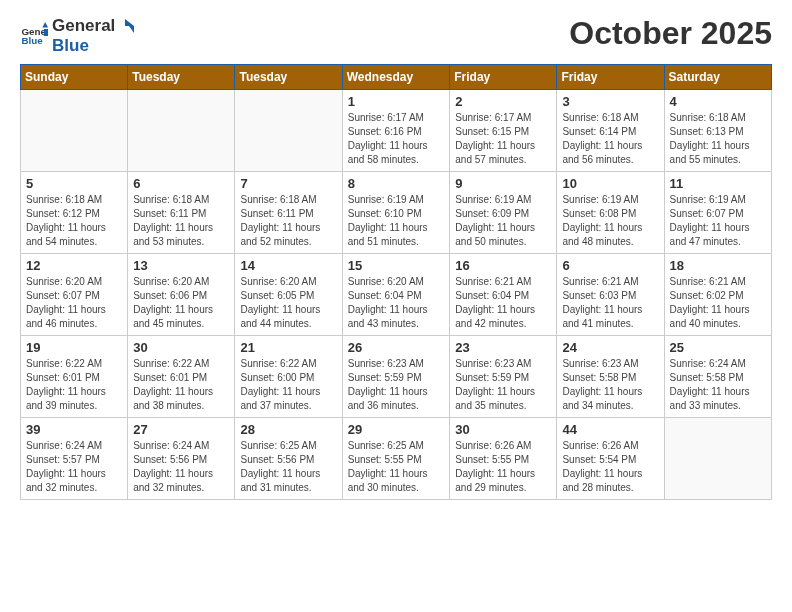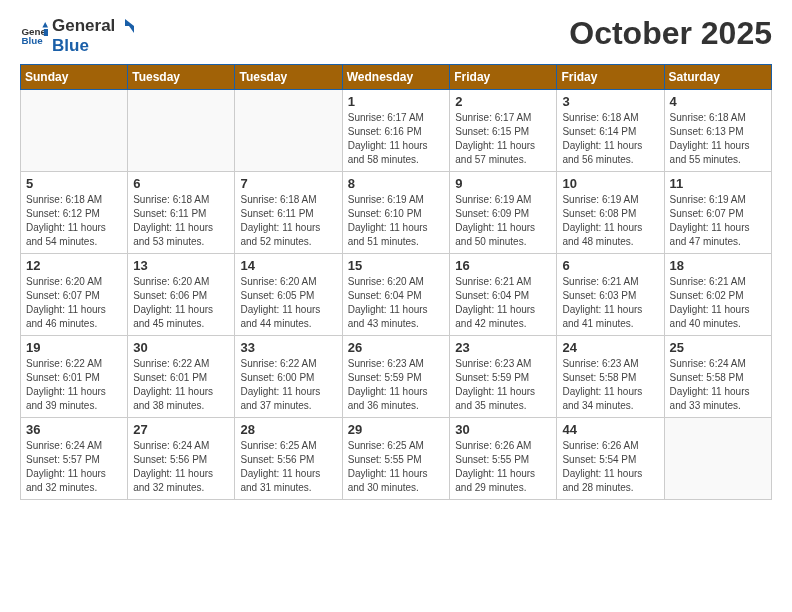--- a/index.html
+++ b/index.html
@@ -208,21 +208,21 @@
         <tr>
           <td>
             <span class="day-number">19</span>
             <div class="day-info">Sunrise: 6:22 AM<br>Sunset: 6:01 PM<br>Daylight: 11 hours<br>and 39 minutes.</div>
           </td>
           <td>
             <span class="day-number">30</span>
             <div class="day-info">Sunrise: 6:22 AM<br>Sunset: 6:01 PM<br>Daylight: 11 hours<br>and 38 minutes.</div>
           </td>
           <td>
-            <span class="day-number">33</span>
+            <span class="day-number">21</span>
             <div class="day-info">Sunrise: 6:22 AM<br>Sunset: 6:00 PM<br>Daylight: 11 hours<br>and 37 minutes.</div>
           </td>
           <td>
             <span class="day-number">26</span>
             <div class="day-info">Sunrise: 6:23 AM<br>Sunset: 5:59 PM<br>Daylight: 11 hours<br>and 36 minutes.</div>
           </td>
           <td>
             <span class="day-number">23</span>
             <div class="day-info">Sunrise: 6:23 AM<br>Sunset: 5:59 PM<br>Daylight: 11 hours<br>and 35 minutes.</div>
           </td>
@@ -230,21 +230,21 @@
             <span class="day-number">24</span>
             <div class="day-info">Sunrise: 6:23 AM<br>Sunset: 5:58 PM<br>Daylight: 11 hours<br>and 34 minutes.</div>
           </td>
           <td>
             <span class="day-number">25</span>
             <div class="day-info">Sunrise: 6:24 AM<br>Sunset: 5:58 PM<br>Daylight: 11 hours<br>and 33 minutes.</div>
           </td>
         </tr>
         <tr>
           <td>
-            <span class="day-number">36</span>
+            <span class="day-number">39</span>
             <div class="day-info">Sunrise: 6:24 AM<br>Sunset: 5:57 PM<br>Daylight: 11 hours<br>and 32 minutes.</div>
           </td>
           <td>
             <span class="day-number">27</span>
             <div class="day-info">Sunrise: 6:24 AM<br>Sunset: 5:56 PM<br>Daylight: 11 hours<br>and 32 minutes.</div>
           </td>
           <td>
             <span class="day-number">28</span>
             <div class="day-info">Sunrise: 6:25 AM<br>Sunset: 5:56 PM<br>Daylight: 11 hours<br>and 31 minutes.</div>
           </td>

